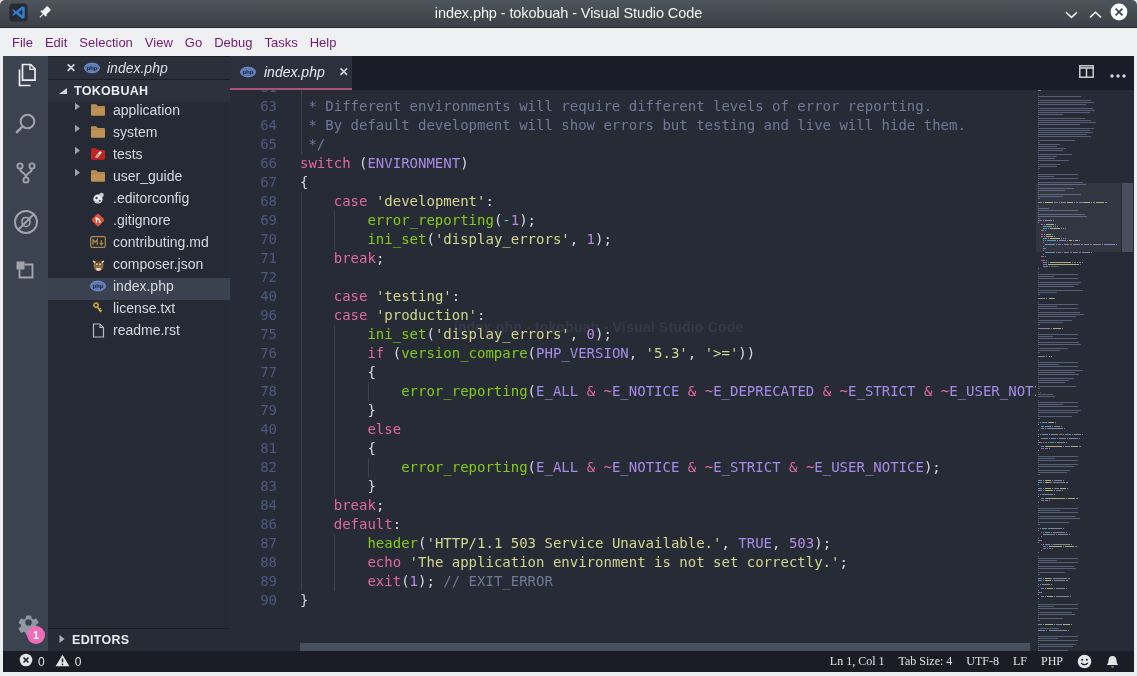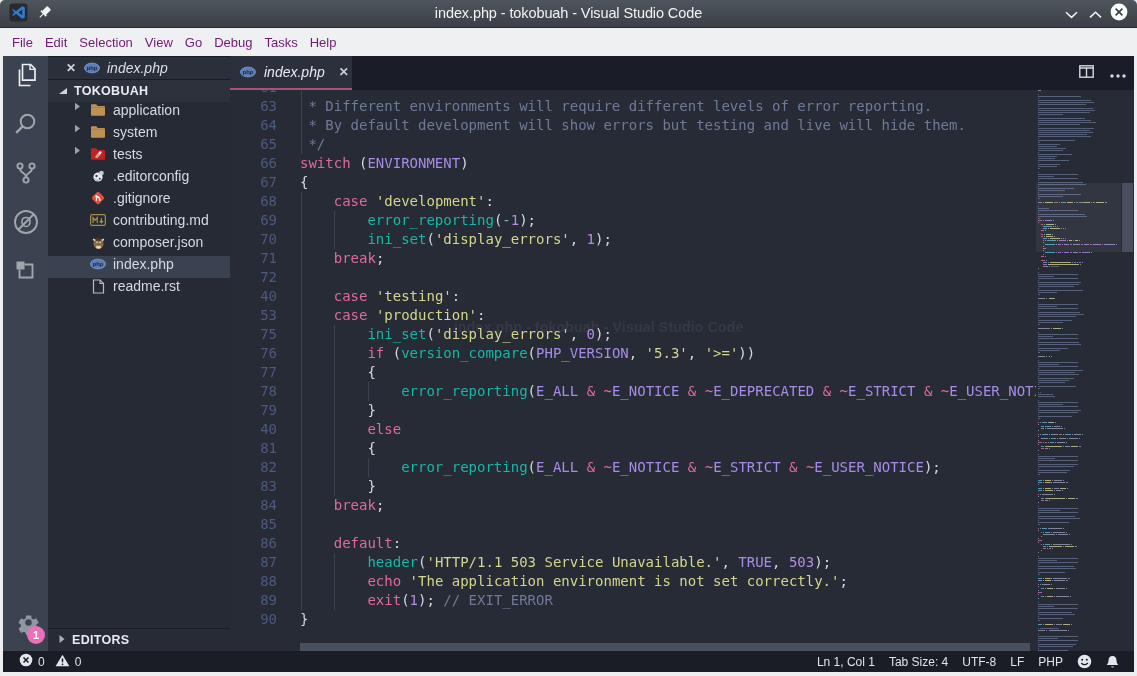--- a/index.html
+++ b/index.html
@@ -66,39 +66,39 @@
   #tab-close { margin-left:14px; color:#c9cdd6; font-size:12px; font-weight:bold; }
   #tab-actions { position:absolute; right:8px; top:0; height:34px; display:flex; align-items:center; gap:16px; }
 
   #editor-body { position:absolute; left:0; top:34px; width:904px; height:561px; overflow:hidden; }
   #code-scroll { position:absolute; left:0; top:-12px; width:806px; overflow:hidden; }
   .code-row { position:relative; height:19px; white-space:pre;
     font-family:"DejaVu Sans Mono", monospace; font-size:14px; line-height:19px; }
   .gutter { display:inline-block; width:47px; text-align:right; color:#4d5a7e; }
   .code-text { display:inline-block; padding-left:23px; }
   .guide { position:absolute; top:0; width:1px; height:19px; background:#3a4150; }
-  .tk-cm{color:#6f7a99} .tk-kw{color:#e0699e} .tk-str{color:#d3d68c} .tk-fn{color:#14b8a6}
+  .tk-cm{color:#6f7a99} .tk-kw{color:#e0699e} .tk-str{color:#d3d68c} .tk-fn{color:#84cc16}
   .tk-cst{color:#a68ce6} .tk-num{color:#b48ce4} .tk-pun{color:#d4d9e3} .tk-op{color:#e0699e}
   .tk-opc{color:#5bc4ce}
 
   #ghost-text { position:absolute; left:224px; top:229px; font-size:14px; font-weight:bold;
     color:rgba(205,212,228,0.085); letter-spacing:0.2px; white-space:nowrap; }
 
   #minimap { position:absolute; left:806px; top:0; width:85px; height:561px; background:#272b36; overflow:hidden; }
   .mm-seg { position:absolute; height:1px; opacity:0.85; }
   #minimap-slider { position:absolute; left:806px; width:85px; top:93px; height:69px; background:rgba(255,255,255,0.055); }
   #v-scrollbar { position:absolute; left:891px; top:0; width:13px; height:561px; }
   #v-slider { position:absolute; left:1px; top:93px; width:11px; height:69px; background:rgba(130,140,160,0.38); }
   #h-scrollbar { position:absolute; left:70px; top:553px; width:730px; height:8px; background:rgba(136,146,166,0.35); }
 
   
   #statusbar { position:absolute; left:0; bottom:0; width:1131px; height:21px; background:#1a1d26;
     color:#e0e3e8; font-size:12px; display:flex; align-items:center; }
   #status-left { display:flex; align-items:center; gap:5px; margin-left:16px; }
-  #status-right { margin-left:auto; display:flex; align-items:center; gap:14px; margin-right:15px; }
+  #status-right { margin-left:auto; display:flex; align-items:center; gap:14px; margin-right:15px;font-family:Liberation Serif, serif; }
   .status-item { white-space:nowrap; }
 </style>
 </head>
 <body>
 
 <div id="window">
   <div id="titlebar">
     <div class="tb-left">
       <span id="app-icon"><svg width="19" height="19" viewBox="0 0 19 19">
             <rect x="0.5" y="0.5" width="18" height="18" rx="3.2" fill="#272a30"></rect>
@@ -253,20 +253,32 @@
                   <path d="M1 2.2 a1 1 0 0 1 1-1 h4.2 l1.5 1.8 h6.3 a1 1 0 0 1 1 1 v7.8 a1 1 0 0 1 -1 1 h-12 a1 1 0 0 1 -1-1 z" fill="#c0241f"></path>
                   <g transform="rotate(40 8 8)">
                     <rect x="6.9" y="3.4" width="2.6" height="8" rx="1.3" fill="#f3e9e9"></rect>
                     <rect x="6.9" y="6.4" width="2.6" height="5" rx="1.3" fill="#d98f93"></rect>
                   </g>
                 </svg>
               </span>
               <span class="tree-label">tests</span>
             </div>
             <div class="tree-row">
+              <span class="chev"><svg width="7" height="9" viewBox="0 0 7 9">
+                  <path d="M1 0.8 L6 4.5 L1 8.2 Z" fill="#9aa2ae"></path>
+                </svg></span>
+              <span class="file-icon">
+                <svg width="16" height="14" viewBox="0 0 16 14">
+                  <path d="M1 2.2 a1 1 0 0 1 1-1 h4.2 l1.5 1.8 h6.3 a1 1 0 0 1 1 1 v7.8 a1 1 0 0 1 -1 1 h-12 a1 1 0 0 1 -1-1 z" fill="#bd9254"></path>
+                  <path d="M1 4.4 h14" stroke="#a67f45" stroke-width="0.8"></path>
+                </svg>
+              </span>
+              <span class="tree-label">user_guide</span>
+            </div>
+            <div class="tree-row">
               <span class="no-chev"></span>
               <span class="file-icon">
                 <svg width="15" height="14" viewBox="0 0 15 14">
                   <circle cx="7" cy="8" r="4.6" fill="#e8eaec"></circle>
                   <circle cx="10.5" cy="4" r="2.3" fill="#c7ccd3"></circle>
                   <circle cx="5.5" cy="7" r="1.2" fill="#3a3f4a"></circle>
                   <circle cx="8.8" cy="9.8" r="1.0" fill="#3a3f4a"></circle>
                   <path d="M2.5 9 q2 3 6 2.4" stroke="#9aa0ab" stroke-width="0.9" fill="none"></path>
                 </svg>
               </span>
@@ -313,20 +325,32 @@
             </div>
             <div class="tree-row selected">
               <span class="no-chev"></span>
               <span class="file-icon">
                 <svg width="17" height="12" viewBox="0 0 17 12">
                   <ellipse cx="8.5" cy="6" rx="8" ry="5.2" fill="#5a7cb8" stroke="#7e9bcc" stroke-width="0.8"></ellipse>
                   <text x="8.5" y="8.3" font-size="6.2" font-weight="bold" font-family="Liberation Sans,sans-serif" fill="#1e2430" text-anchor="middle">php</text>
                 </svg>
               </span>
               <span class="tree-label">index.php</span>
+            </div>
+            <div class="tree-row">
+              <span class="no-chev"></span>
+              <span class="file-icon">
+                <svg width="14" height="14" viewBox="0 0 14 14">
+                  <g transform="rotate(-35 7 7)" stroke="#d4a93c" fill="none" stroke-width="1.5">
+                    <circle cx="7" cy="3.6" r="2.1"></circle>
+                    <path d="M7 5.8 V12 M7 9 h2.2 M7 11 h1.8"></path>
+                  </g>
+                </svg>
+              </span>
+              <span class="tree-label">license.txt</span>
             </div>
             <div class="tree-row">
               <span class="no-chev"></span>
               <span class="file-icon">
                 <svg width="13" height="15" viewBox="0 0 13 15">
                   <path d="M1.5 1 h6.5 l3.5 3.5 v9.5 h-10 z" fill="none" stroke="#b6bcc7" stroke-width="1.2"></path>
                   <path d="M8 1.2 v3.3 h3.3" fill="none" stroke="#b6bcc7" stroke-width="1.1"></path>
                 </svg>
               </span>
               <span class="tree-label">readme.rst</span>
@@ -374,32 +398,31 @@
               <div class="code-row"><span class="guide" style="left:70.5px"></span><span class="gutter">64</span><span class="code-text"><span class="tk-cm"> * By default development will show errors but testing and live will hide them.</span></span></div>
               <div class="code-row"><span class="guide" style="left:70.5px"></span><span class="gutter">65</span><span class="code-text"><span class="tk-cm"> */</span></span></div>
               <div class="code-row"><span class="gutter">66</span><span class="code-text"><span class="tk-kw">switch</span><span class="tk-pun"> (</span><span class="tk-cst">ENVIRONMENT</span><span class="tk-pun">)</span></span></div>
               <div class="code-row"><span class="gutter">67</span><span class="code-text"><span class="tk-pun">{</span></span></div>
               <div class="code-row"><span class="guide" style="left:70.5px"></span><span class="gutter">68</span><span class="code-text"><span class="tk-pun">    </span><span class="tk-kw">case</span><span class="tk-pun"> </span><span class="tk-str">'development'</span><span class="tk-pun">:</span></span></div>
               <div class="code-row"><span class="guide" style="left:70.5px"></span><span class="guide" style="left:104.22px"></span><span class="gutter">69</span><span class="code-text"><span class="tk-pun">        </span><span class="tk-fn">error_reporting</span><span class="tk-pun">(</span><span class="tk-opc">-</span><span class="tk-num">1</span><span class="tk-pun">);</span></span></div>
               <div class="code-row"><span class="guide" style="left:70.5px"></span><span class="guide" style="left:104.22px"></span><span class="gutter">70</span><span class="code-text"><span class="tk-pun">        </span><span class="tk-fn">ini_set</span><span class="tk-pun">(</span><span class="tk-str">'display_errors'</span><span class="tk-pun">, </span><span class="tk-num">1</span><span class="tk-pun">);</span></span></div>
               <div class="code-row"><span class="guide" style="left:70.5px"></span><span class="gutter">71</span><span class="code-text"><span class="tk-pun">    </span><span class="tk-kw">break</span><span class="tk-pun">;</span></span></div>
               <div class="code-row"><span class="guide" style="left:70.5px"></span><span class="gutter">72</span><span class="code-text"></span></div>
               <div class="code-row"><span class="guide" style="left:70.5px"></span><span class="gutter">40</span><span class="code-text"><span class="tk-pun">    </span><span class="tk-kw">case</span><span class="tk-pun"> </span><span class="tk-str">'testing'</span><span class="tk-pun">:</span></span></div>
-              <div class="code-row"><span class="guide" style="left:70.5px"></span><span class="gutter">53</span><span class="code-text"><span class="tk-pun">    </span><span class="tk-kw">case</span><span class="tk-pun"> </span><span class="tk-str">'production'</span><span class="tk-pun">:</span></span></div>
+              <div class="code-row"><span class="guide" style="left:70.5px"></span><span class="gutter">96</span><span class="code-text"><span class="tk-pun">    </span><span class="tk-kw">case</span><span class="tk-pun"> </span><span class="tk-str">'production'</span><span class="tk-pun">:</span></span></div>
               <div class="code-row"><span class="guide" style="left:70.5px"></span><span class="guide" style="left:104.22px"></span><span class="gutter">75</span><span class="code-text"><span class="tk-pun">        </span><span class="tk-fn">ini_set</span><span class="tk-pun">(</span><span class="tk-str">'display_errors'</span><span class="tk-pun">, </span><span class="tk-num">0</span><span class="tk-pun">);</span></span></div>
               <div class="code-row"><span class="guide" style="left:70.5px"></span><span class="guide" style="left:104.22px"></span><span class="gutter">76</span><span class="code-text"><span class="tk-pun">        </span><span class="tk-kw">if</span><span class="tk-pun"> (</span><span class="tk-fn">version_compare</span><span class="tk-pun">(</span><span class="tk-cst">PHP_VERSION</span><span class="tk-pun">, </span><span class="tk-str">'5.3'</span><span class="tk-pun">, </span><span class="tk-str">'&gt;='</span><span class="tk-pun">))</span></span></div>
               <div class="code-row"><span class="guide" style="left:70.5px"></span><span class="guide" style="left:104.22px"></span><span class="gutter">77</span><span class="code-text"><span class="tk-pun">        {</span></span></div>
               <div class="code-row"><span class="guide" style="left:70.5px"></span><span class="guide" style="left:104.22px"></span><span class="guide" style="left:137.94px"></span><span class="gutter">78</span><span class="code-text"><span class="tk-pun">            </span><span class="tk-fn">error_reporting</span><span class="tk-pun">(</span><span class="tk-cst">E_ALL</span><span class="tk-pun"> </span><span class="tk-op">&amp;</span><span class="tk-pun"> </span><span class="tk-op">~</span><span class="tk-cst">E_NOTICE</span><span class="tk-pun"> </span><span class="tk-op">&amp;</span><span class="tk-pun"> </span><span class="tk-op">~</span><span class="tk-cst">E_DEPRECATED</span><span class="tk-pun"> </span><span class="tk-op">&amp;</span><span class="tk-pun"> </span><span class="tk-op">~</span><span class="tk-cst">E_STRICT</span><span class="tk-pun"> </span><span class="tk-op">&amp;</span><span class="tk-pun"> </span><span class="tk-op">~</span><span class="tk-cst">E_USER_NOTICE</span></span></div>
               <div class="code-row"><span class="guide" style="left:70.5px"></span><span class="guide" style="left:104.22px"></span><span class="gutter">79</span><span class="code-text"><span class="tk-pun">        }</span></span></div>
               <div class="code-row"><span class="guide" style="left:70.5px"></span><span class="guide" style="left:104.22px"></span><span class="gutter">40</span><span class="code-text"><span class="tk-pun">        </span><span class="tk-kw">else</span></span></div>
               <div class="code-row"><span class="guide" style="left:70.5px"></span><span class="guide" style="left:104.22px"></span><span class="gutter">81</span><span class="code-text"><span class="tk-pun">        {</span></span></div>
               <div class="code-row"><span class="guide" style="left:70.5px"></span><span class="guide" style="left:104.22px"></span><span class="guide" style="left:137.94px"></span><span class="gutter">82</span><span class="code-text"><span class="tk-pun">            </span><span class="tk-fn">error_reporting</span><span class="tk-pun">(</span><span class="tk-cst">E_ALL</span><span class="tk-pun"> </span><span class="tk-op">&amp;</span><span class="tk-pun"> </span><span class="tk-op">~</span><span class="tk-cst">E_NOTICE</span><span class="tk-pun"> </span><span class="tk-op">&amp;</span><span class="tk-pun"> </span><span class="tk-op">~</span><span class="tk-cst">E_STRICT</span><span class="tk-pun"> </span><span class="tk-op">&amp;</span><span class="tk-pun"> </span><span class="tk-op">~</span><span class="tk-cst">E_USER_NOTICE</span><span class="tk-pun">);</span></span></div>
               <div class="code-row"><span class="guide" style="left:70.5px"></span><span class="guide" style="left:104.22px"></span><span class="gutter">83</span><span class="code-text"><span class="tk-pun">        }</span></span></div>
               <div class="code-row"><span class="guide" style="left:70.5px"></span><span class="gutter">84</span><span class="code-text"><span class="tk-pun">    </span><span class="tk-kw">break</span><span class="tk-pun">;</span></span></div>
-              <div class="code-row"><span class="guide" style="left:70.5px"></span><span class="gutter">85</span><span class="code-text"></span></div>
               <div class="code-row"><span class="guide" style="left:70.5px"></span><span class="gutter">86</span><span class="code-text"><span class="tk-pun">    </span><span class="tk-kw">default</span><span class="tk-pun">:</span></span></div>
               <div class="code-row"><span class="guide" style="left:70.5px"></span><span class="guide" style="left:104.22px"></span><span class="gutter">87</span><span class="code-text"><span class="tk-pun">        </span><span class="tk-fn">header</span><span class="tk-pun">(</span><span class="tk-str">'HTTP/1.1 503 Service Unavailable.'</span><span class="tk-pun">, </span><span class="tk-cst">TRUE</span><span class="tk-pun">, </span><span class="tk-num">503</span><span class="tk-pun">);</span></span></div>
               <div class="code-row"><span class="guide" style="left:70.5px"></span><span class="guide" style="left:104.22px"></span><span class="gutter">88</span><span class="code-text"><span class="tk-pun">        </span><span class="tk-kw">echo</span><span class="tk-pun"> </span><span class="tk-str">'The application environment is not set correctly.'</span><span class="tk-pun">;</span></span></div>
               <div class="code-row"><span class="guide" style="left:70.5px"></span><span class="guide" style="left:104.22px"></span><span class="gutter">89</span><span class="code-text"><span class="tk-pun">        </span><span class="tk-kw">exit</span><span class="tk-pun">(</span><span class="tk-num">1</span><span class="tk-pun">); </span><span class="tk-cm">// EXIT_ERROR</span></span></div>
               <div class="code-row"><span class="gutter">90</span><span class="code-text"><span class="tk-pun">}</span></span></div>
             </div>
           <div id="ghost-text">index.php - tokobuah - Visual Studio Code</div>
           <div id="minimap">
               <div class="mm-seg" style="top:0px;left:2.0px;width:3.1px;background:#8d97ae"></div>
               <div class="mm-seg" style="top:4px;left:2.0px;width:1.2px;background:#5f6a85"></div>

